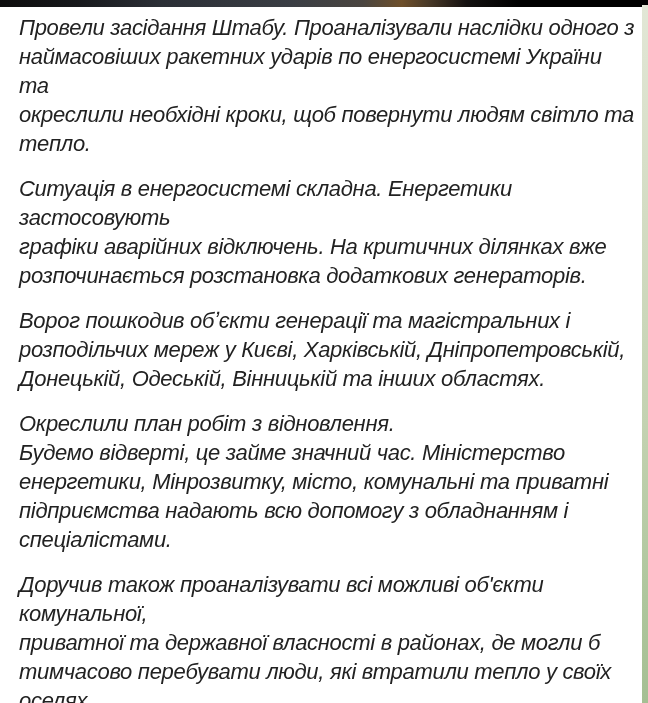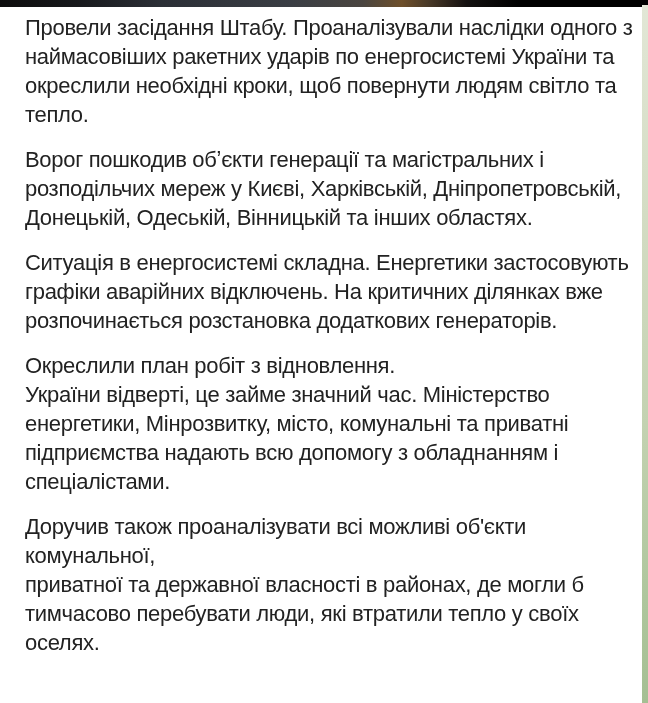--- a/index.html
+++ b/index.html
@@ -52,46 +52,47 @@
     position: absolute;
     top: 13px;
     left: 15px;
     width: 622px;
     color: #222222;
     font-size: 22px;
     line-height: 29px;
     letter-spacing: -0.3px;
   }
   .message-text p {
-    margin: 0 0 16px 10px;
+    margin: 0 0 16px 4px;
     white-space: pre-line;
+    font-style: italic;
   }
   .message-text p:last-child {
     margin-bottom: 0;
   }
 </style>
 </head>
 <body>
 
 <div class="screen">
   <div class="photo-edge"></div>
   <div class="bg-strip"></div>
   <div class="message-text">
     <p>Провели засідання Штабу. Проаналізували наслідки одного з
 наймасовіших ракетних ударів по енергосистемі України та
 окреслили необхідні кроки, щоб повернути людям світло та
 тепло.</p>
+    <p>Ситуація в енергосистемі складна. Енергетики застосовують
+графіки аварійних відключень. На критичних ділянках вже
+розпочинається розстановка додаткових генераторів.</p>
     <p>Ворог пошкодив обʼєкти генерації та магістральних і
 розподільчих мереж у Києві, Харківській, Дніпропетровській,
 Донецькій, Одеській, Вінницькій та інших областях.</p>
-    <p>Ситуація в енергосистемі складна. Енергетики застосовують
-графіки аварійних відключень. На критичних ділянках вже
-розпочинається розстановка додаткових генераторів.</p>
     <p>Окреслили план робіт з відновлення.
-України відверті, це займе значний час. Міністерство
+Будемо відверті, це займе значний час. Міністерство
 енергетики, Мінрозвитку, місто, комунальні та приватні
 підприємства надають всю допомогу з обладнанням і
 спеціалістами.</p>
     <p>Доручив також проаналізувати всі можливі об'єкти комунальної,
 приватної та державної власності в районах, де могли б
 тимчасово перебувати люди, які втратили тепло у своїх оселях.</p>
   </div>
 </div>
 
 </body></html>

